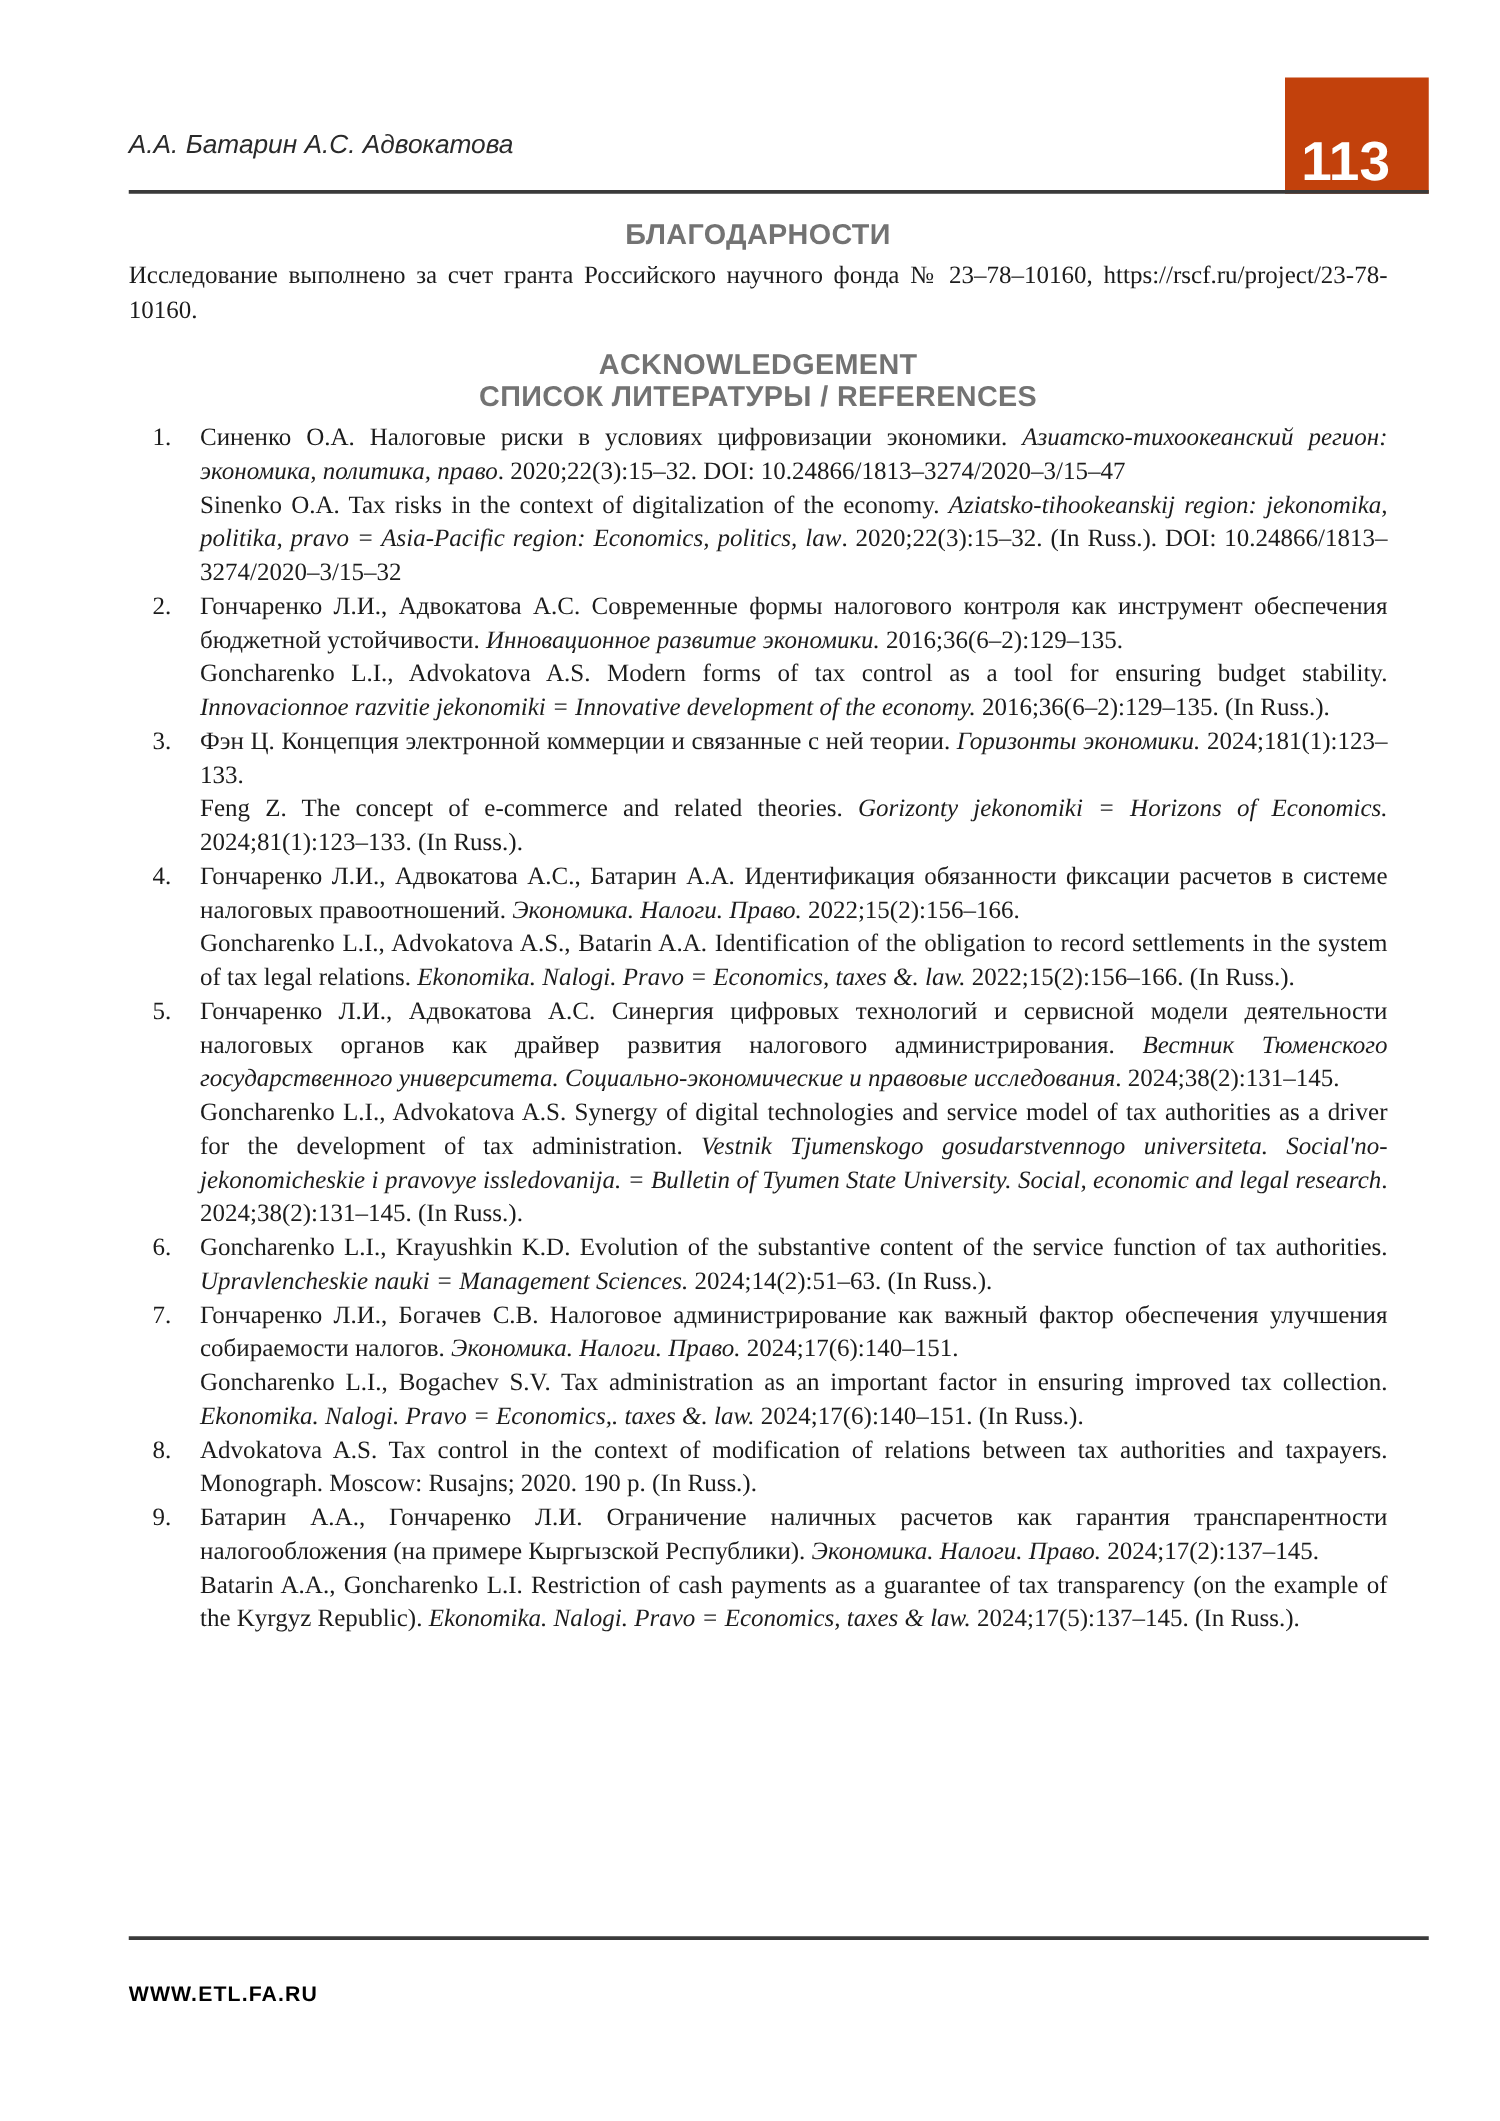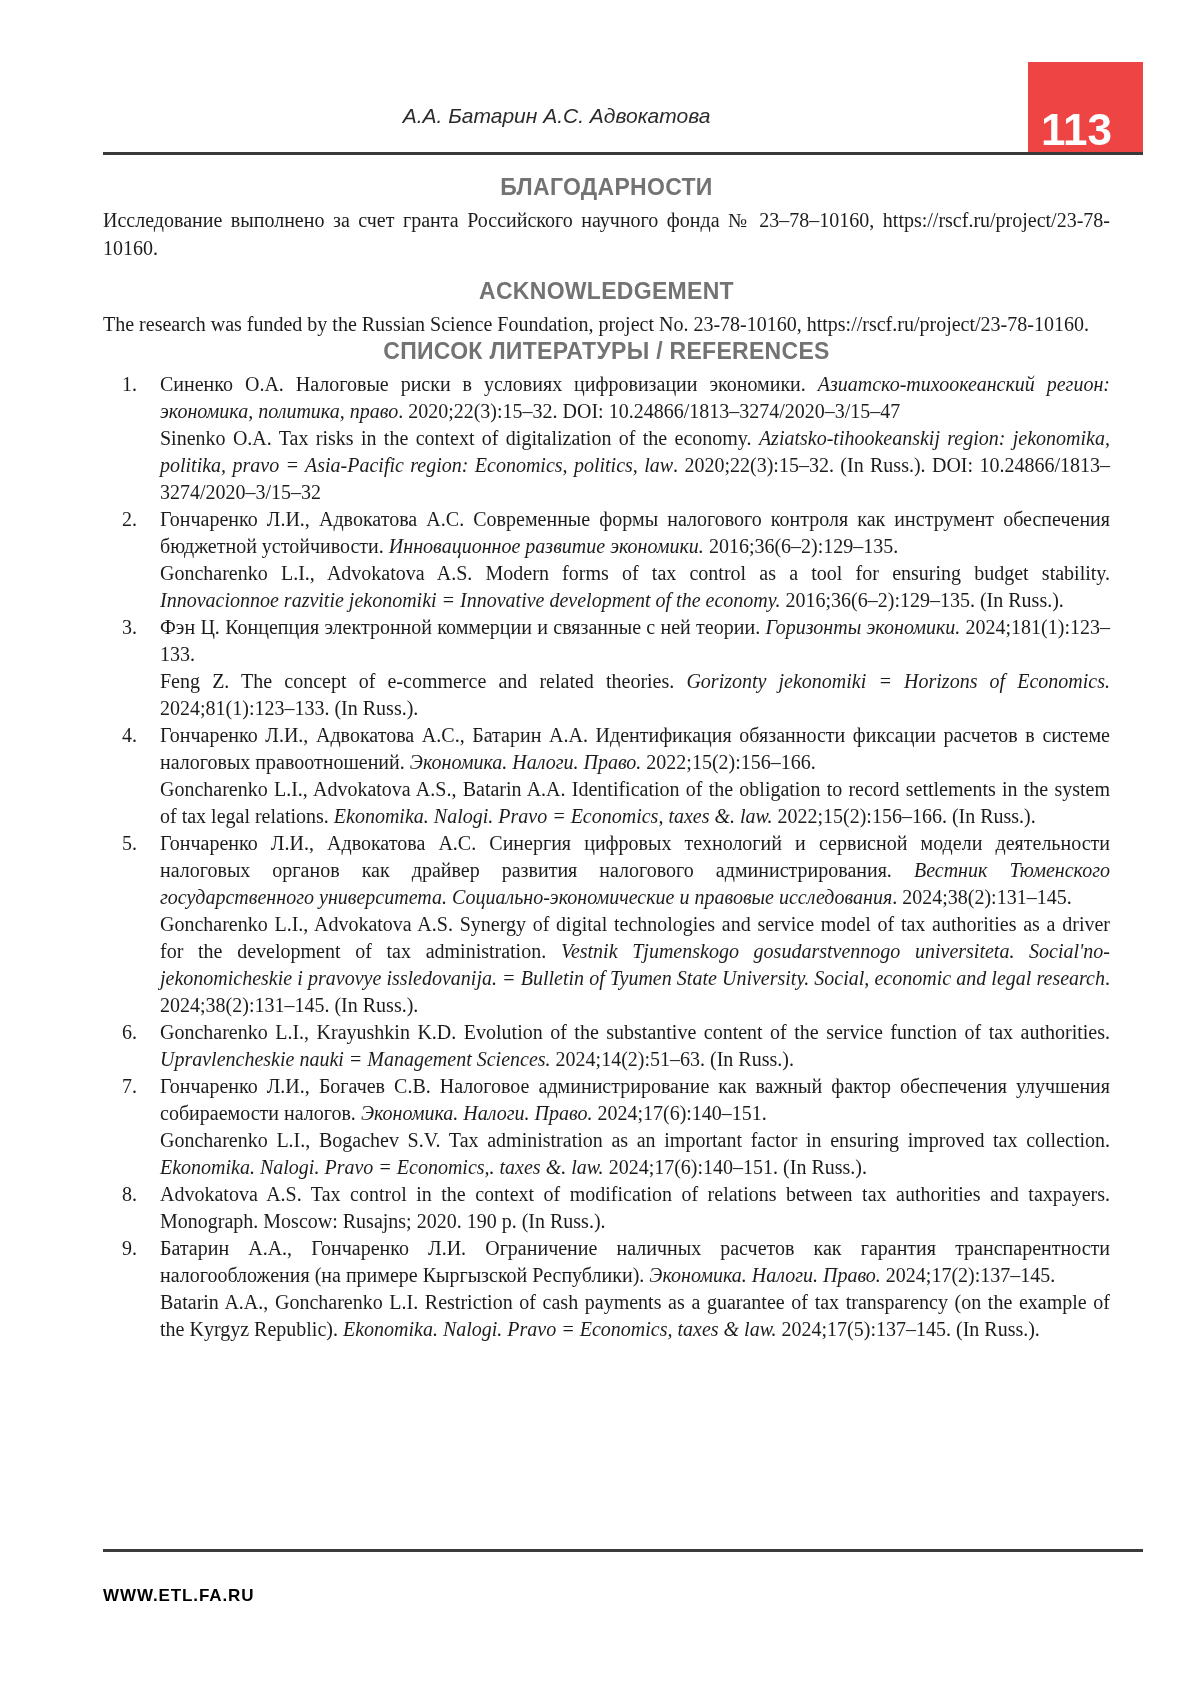--- a/index.html
+++ b/index.html
@@ -6,29 +6,29 @@
   html, body { background: #ffffff; }
   body {
     width: 1200px; height: 1697px;
     position: relative;
     font-family: "Liberation Serif", serif;
     color: #1c1c1c;
     overflow: hidden;
   }
   .running-title {
     position: absolute; top: 104px; left: 103px; width: 907px;
-    text-align: center;
+    text-align: left;
     font-family: "Liberation Sans", sans-serif;
     font-style: italic;
     font-size: 21px; color: #2a2a2a;
   }
   .pagenum-box {
     position: absolute; left: 1028px; top: 62px;
     width: 115px; height: 93px;
-    background: #ef4444;
+    background: #c2410c;
     display: flex; align-items: flex-end;
   }
   .pagenum {
     font-family: "Liberation Sans", sans-serif;
     font-weight: bold; font-size: 44px; line-height: 1;
     color: #ffffff;
     padding: 0 0 3px 13px;
   }
   .header-rule {
     position: absolute; left: 103px; top: 152px;
@@ -91,21 +91,20 @@
   <div class="header-rule"></div>
 
   <div class="content">
 
     <h2 class="section" id="ack-ru-title">БЛАГОДАРНОСТИ</h2>
 
     <p class="ack">Исследование выполнено за счет гранта Российского научного фонда № 23–78–10160, https://rscf.ru/project/23-78-10160.</p>
 
     <h2 class="section" id="ack-en-title">ACKNOWLEDGEMENT</h2>
 
-    <p class="ack">The research was funded by the Russian Science Foundation, project No. 23-78-10160, https://rscf.ru/project/23-78-10160.</p>
 
     <h2 class="section" id="refs-title">СПИСОК ЛИТЕРАТУРЫ / REFERENCES</h2>
 
     <ol class="ref-list" id="ref-list">
         <li class="ref-item">
           <span class="ref-num">1.</span>
           <p class="ref-par"><span>Синенко О.А. Налоговые риски в условиях цифровизации экономики. </span><em>Азиатско-тихоокеанский регион: экономика, политика, право</em><span>. 2020;22(3):15–32. DOI: 10.24866/1813–3274/2020–3/15–47</span></p>
           <p class="ref-par"><span>Sinenko O.A. Tax risks in the context of digitalization of the economy. </span><em>Aziatsko-tihookeanskij region: jekonomika, politika, pravo = Asia-Pacific region: Economics, politics, law</em><span>. 2020;22(3):15–32. (In Russ.). DOI: 10.24866/1813–3274/2020–3/15–32</span></p>
         </li>
         <li class="ref-item">

